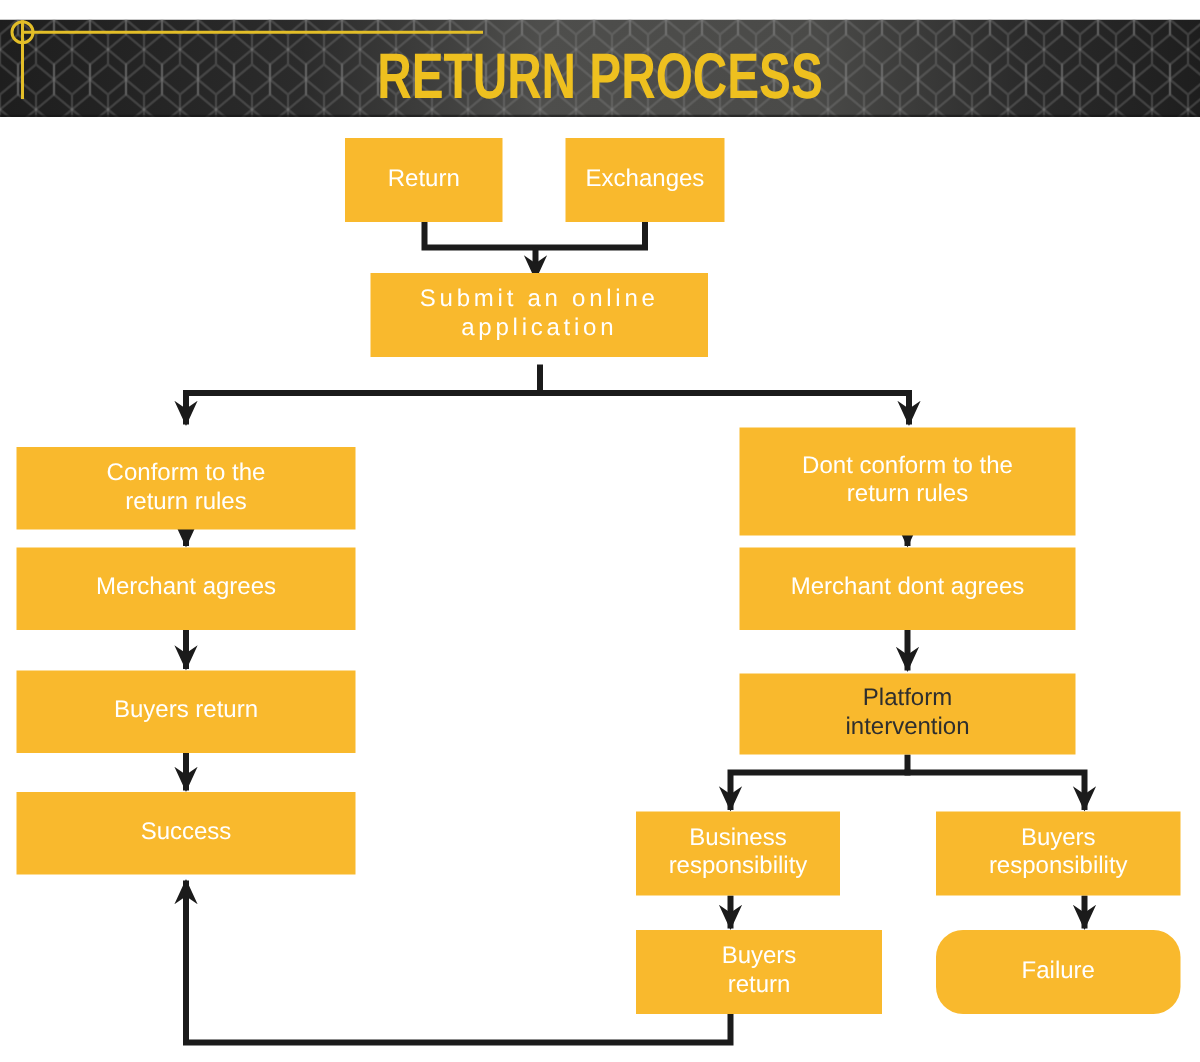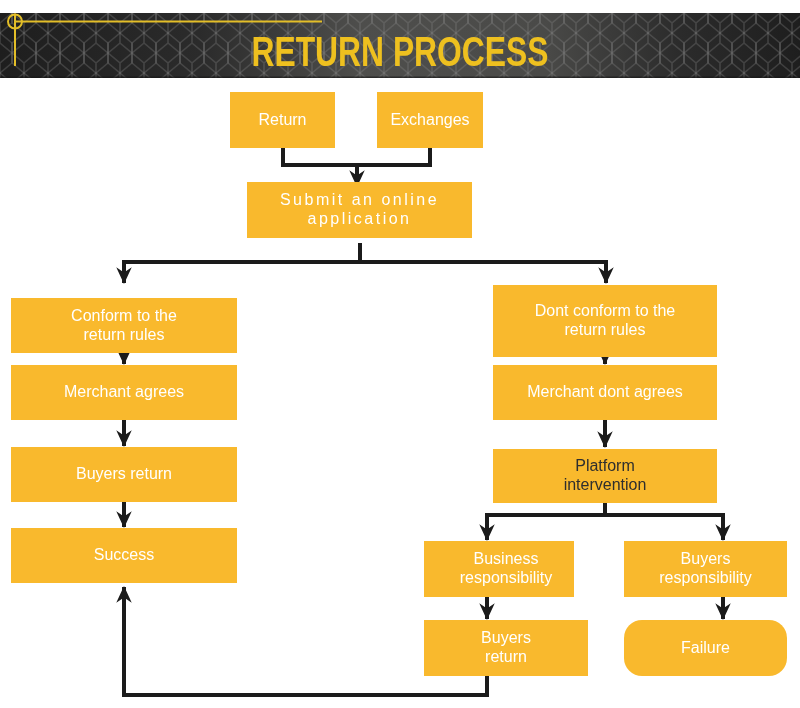--- a/index.html
+++ b/index.html
@@ -144,21 +144,21 @@
   <div class="node" style="left:11px; top:528px; width:226px; height:55px;">Success</div>
 
   <div class="node" style="left:493px; top:285px; width:224px; height:72px;">Dont conform to the
 return rules</div>
 
   <div class="node" style="left:493px; top:365px; width:224px; height:55px;">Merchant dont agrees</div>
 
   <div class="node dark" style="left:493px; top:449px; width:224px; height:54px;">Platform
 intervention</div>
 
-  <div class="node" style="left:424px; top:541px; width:136px; height:56px;padding-left:14px;">Business
+  <div class="node" style="left:424px; top:541px; width:136px; height:56px;">Business
 responsibility</div>
 
   <div class="node" style="left:624px; top:541px; width:163px; height:56px;">Buyers
 responsibility</div>
 
   <div class="node" style="left:424px; top:620px; width:164px; height:56px;">Buyers
 return</div>
 
   <div class="node" style="left:624px; top:620px; width:163px; height:56px;border-radius:18px;">Failure</div>
 

